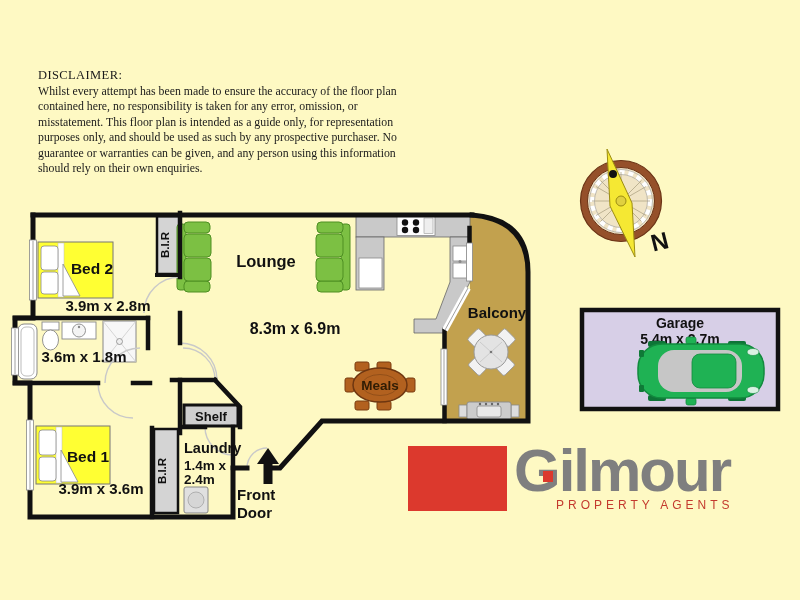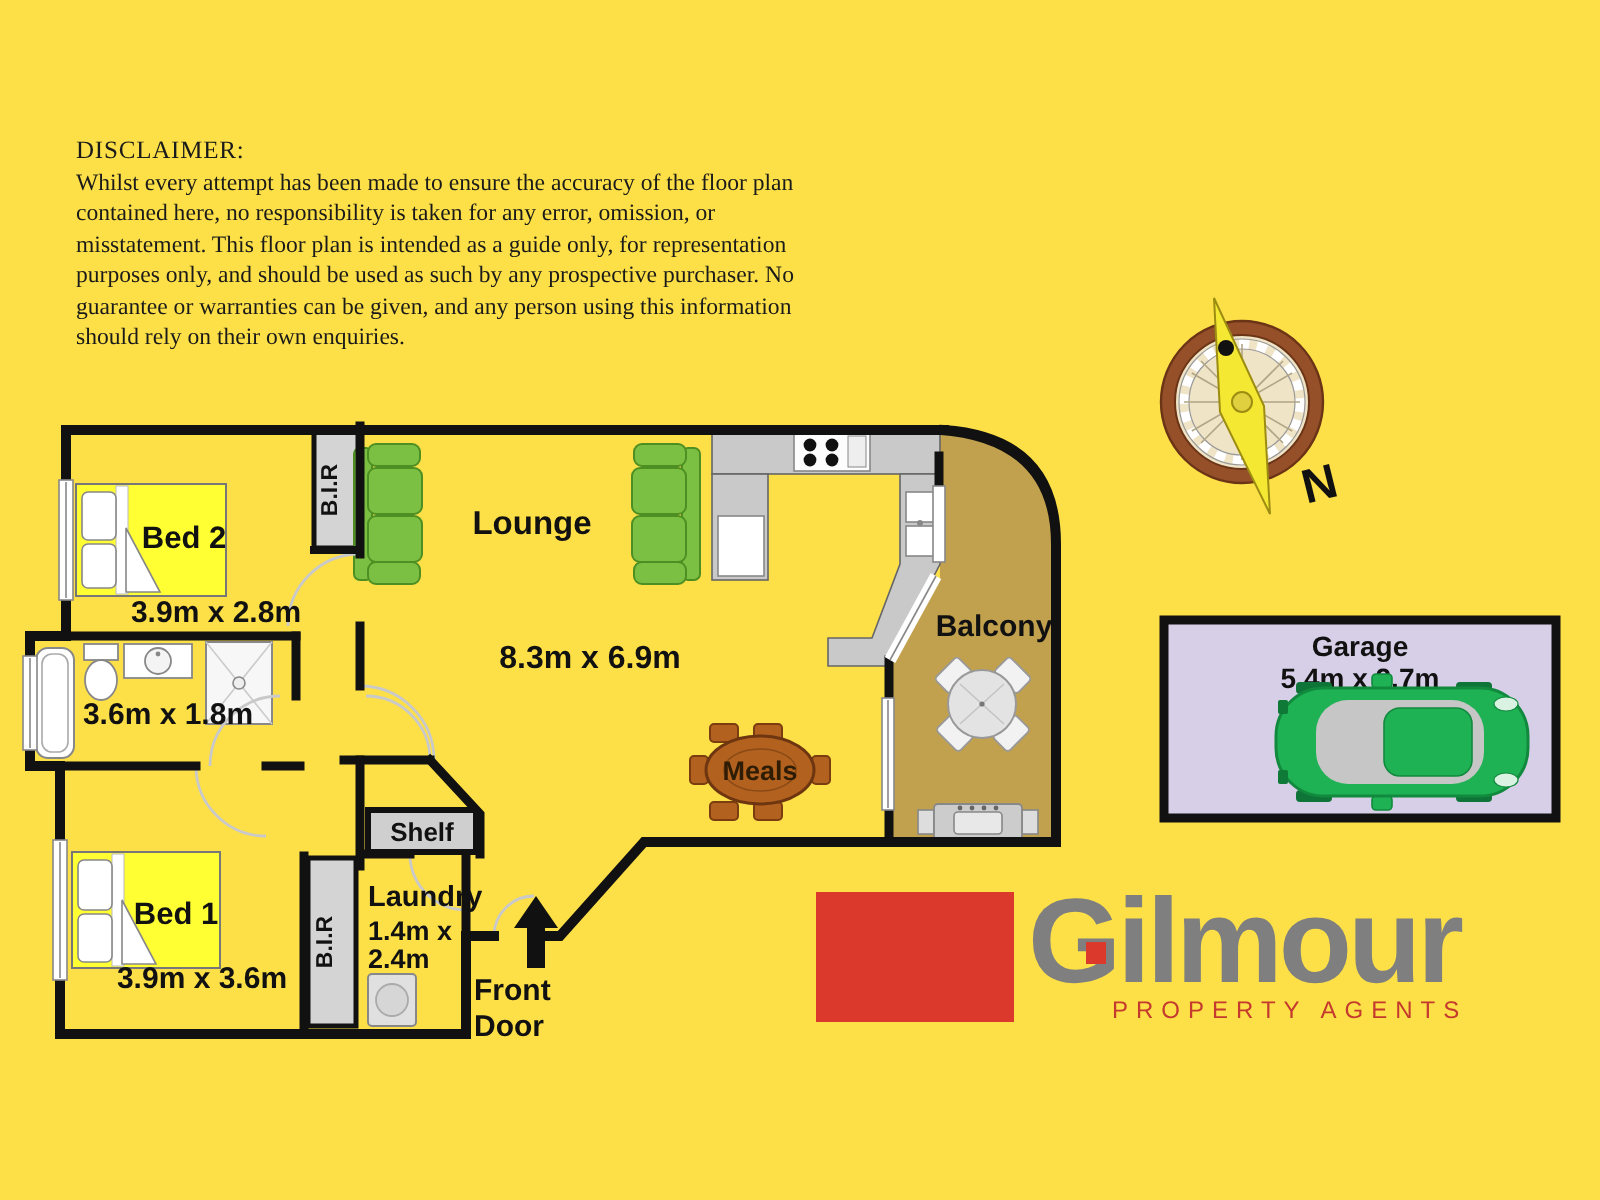--- a/index.html
+++ b/index.html
@@ -1,16 +1,16 @@
 <!DOCTYPE html>
 <html><head>
 <meta charset="utf-8">
 <style>
   html,body{margin:0;padding:0;background:#fff;}
-  .canvas{position:relative;width:800px;height:600px;background:#fde047;overflow:hidden;
+  .canvas{position:relative;width:800px;height:600px;background:#fef9c3;overflow:hidden;
           font-family:"Liberation Sans",sans-serif;}
   .disclaimer{position:absolute;left:38px;top:68px;width:374px;color:#1a1a1a;
               font-family:"Liberation Serif",serif;}
   .disclaimer .title{font-size:12.5px;letter-spacing:.4px;}
   .disclaimer .body{margin-top:1px;font-size:11.8px;line-height:15.4px;white-space:pre-line;}
   svg.plan{position:absolute;left:0;top:0;}
   svg text{font-family:"Liberation Sans",sans-serif;}
   .logo-red{position:absolute;left:408px;top:446px;width:99px;height:65px;background:#dc392d;}
   .logo-brand{position:absolute;left:514px;top:441px;font-size:60px;font-weight:bold;
               color:#7f7f7f;letter-spacing:-2px;line-height:1;}

